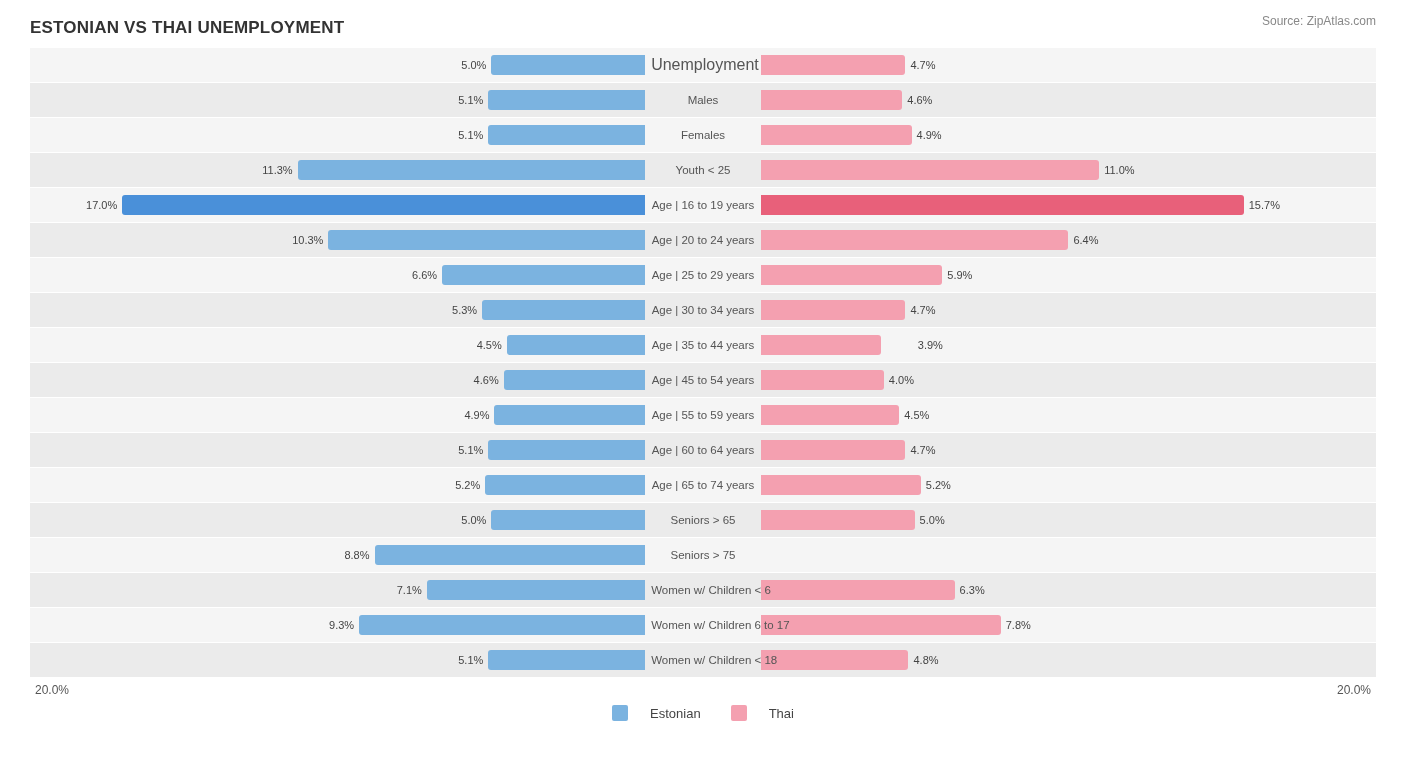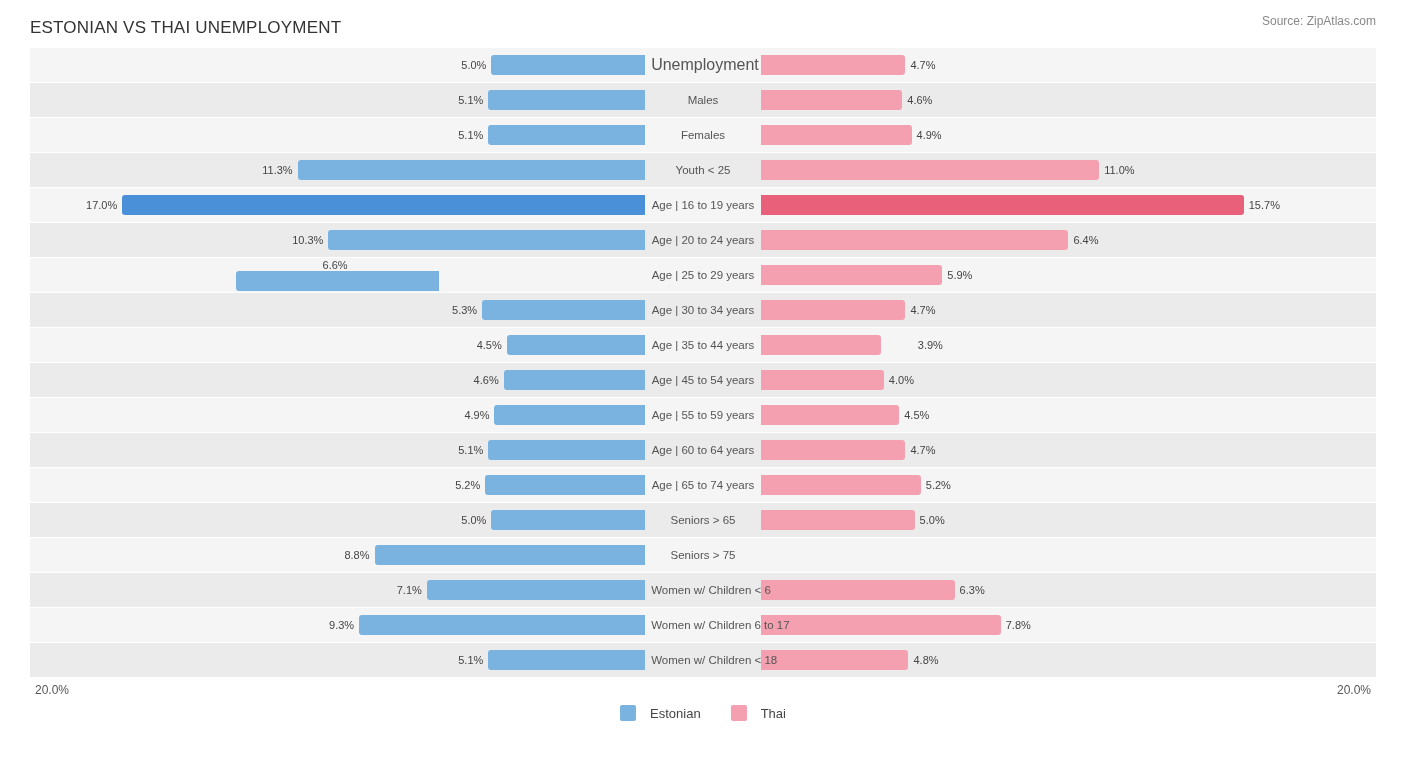--- a/index.html
+++ b/index.html
@@ -11,21 +11,21 @@
     }
     .chart-container {
       width: 1406px;
       min-height: 757px;
       background: #fff;
       padding: 18px 30px 30px 30px;
       position: relative;
     }
     .chart-title {
       font-size: 17px;
-      font-weight: 400;
+      font-weight: 700;
       color: #333;
       margin-bottom: 4px;
       letter-spacing: 0.2px;
     }
     .source-label {
       position: absolute;
       top: 14px;
       right: 30px;
       font-size: 12px;
       color: #888;
@@ -138,21 +138,21 @@
     }
     .legend {
       display: flex;
       justify-content: center;
       gap: 30px;
       margin-top: 8px;
     }
     .legend-item {
       display: flex;
       align-items: center;
-      gap: 14px;
+      gap: 22px;
       font-size: 13px;
       color: #444;
     }
     .legend-box {
       width: 16px;
       height: 16px;
       border-radius: 2px;
     }
     .legend-box-estonian {
       background: #7bb3e0;
@@ -229,21 +229,21 @@
         <span class="val-left">10.3%</span>
         <div class="bar-left" style="width:51.5%;"></div>
       </div>
       <div class="label-cell" style="width:8%;font-size:11.5px;">Age | 20 to 24 years</div>
       <div class="bar-right-container" style="width:46%;">
         <div class="bar-right" style="width:50%;"></div>
         <span class="val-right">6.4%</span>
       </div>
     </div>
       <div class="row">
-      <div class="bar-left-container" style="width:46%;flex-direction:column;">
+      <div class="bar-left-container" style="width:46%;">
         <span class="val-left">6.6%</span>
         <div class="bar-left" style="width:32.99999999999999%;"></div>
       </div>
       <div class="label-cell" style="width:8%;font-size:11.5px;">Age | 25 to 29 years</div>
       <div class="bar-right-container" style="width:46%;">
         <div class="bar-right" style="width:29.500000000000004%;"></div>
         <span class="val-right">5.9%</span>
       </div>
     </div>
       <div class="row">

